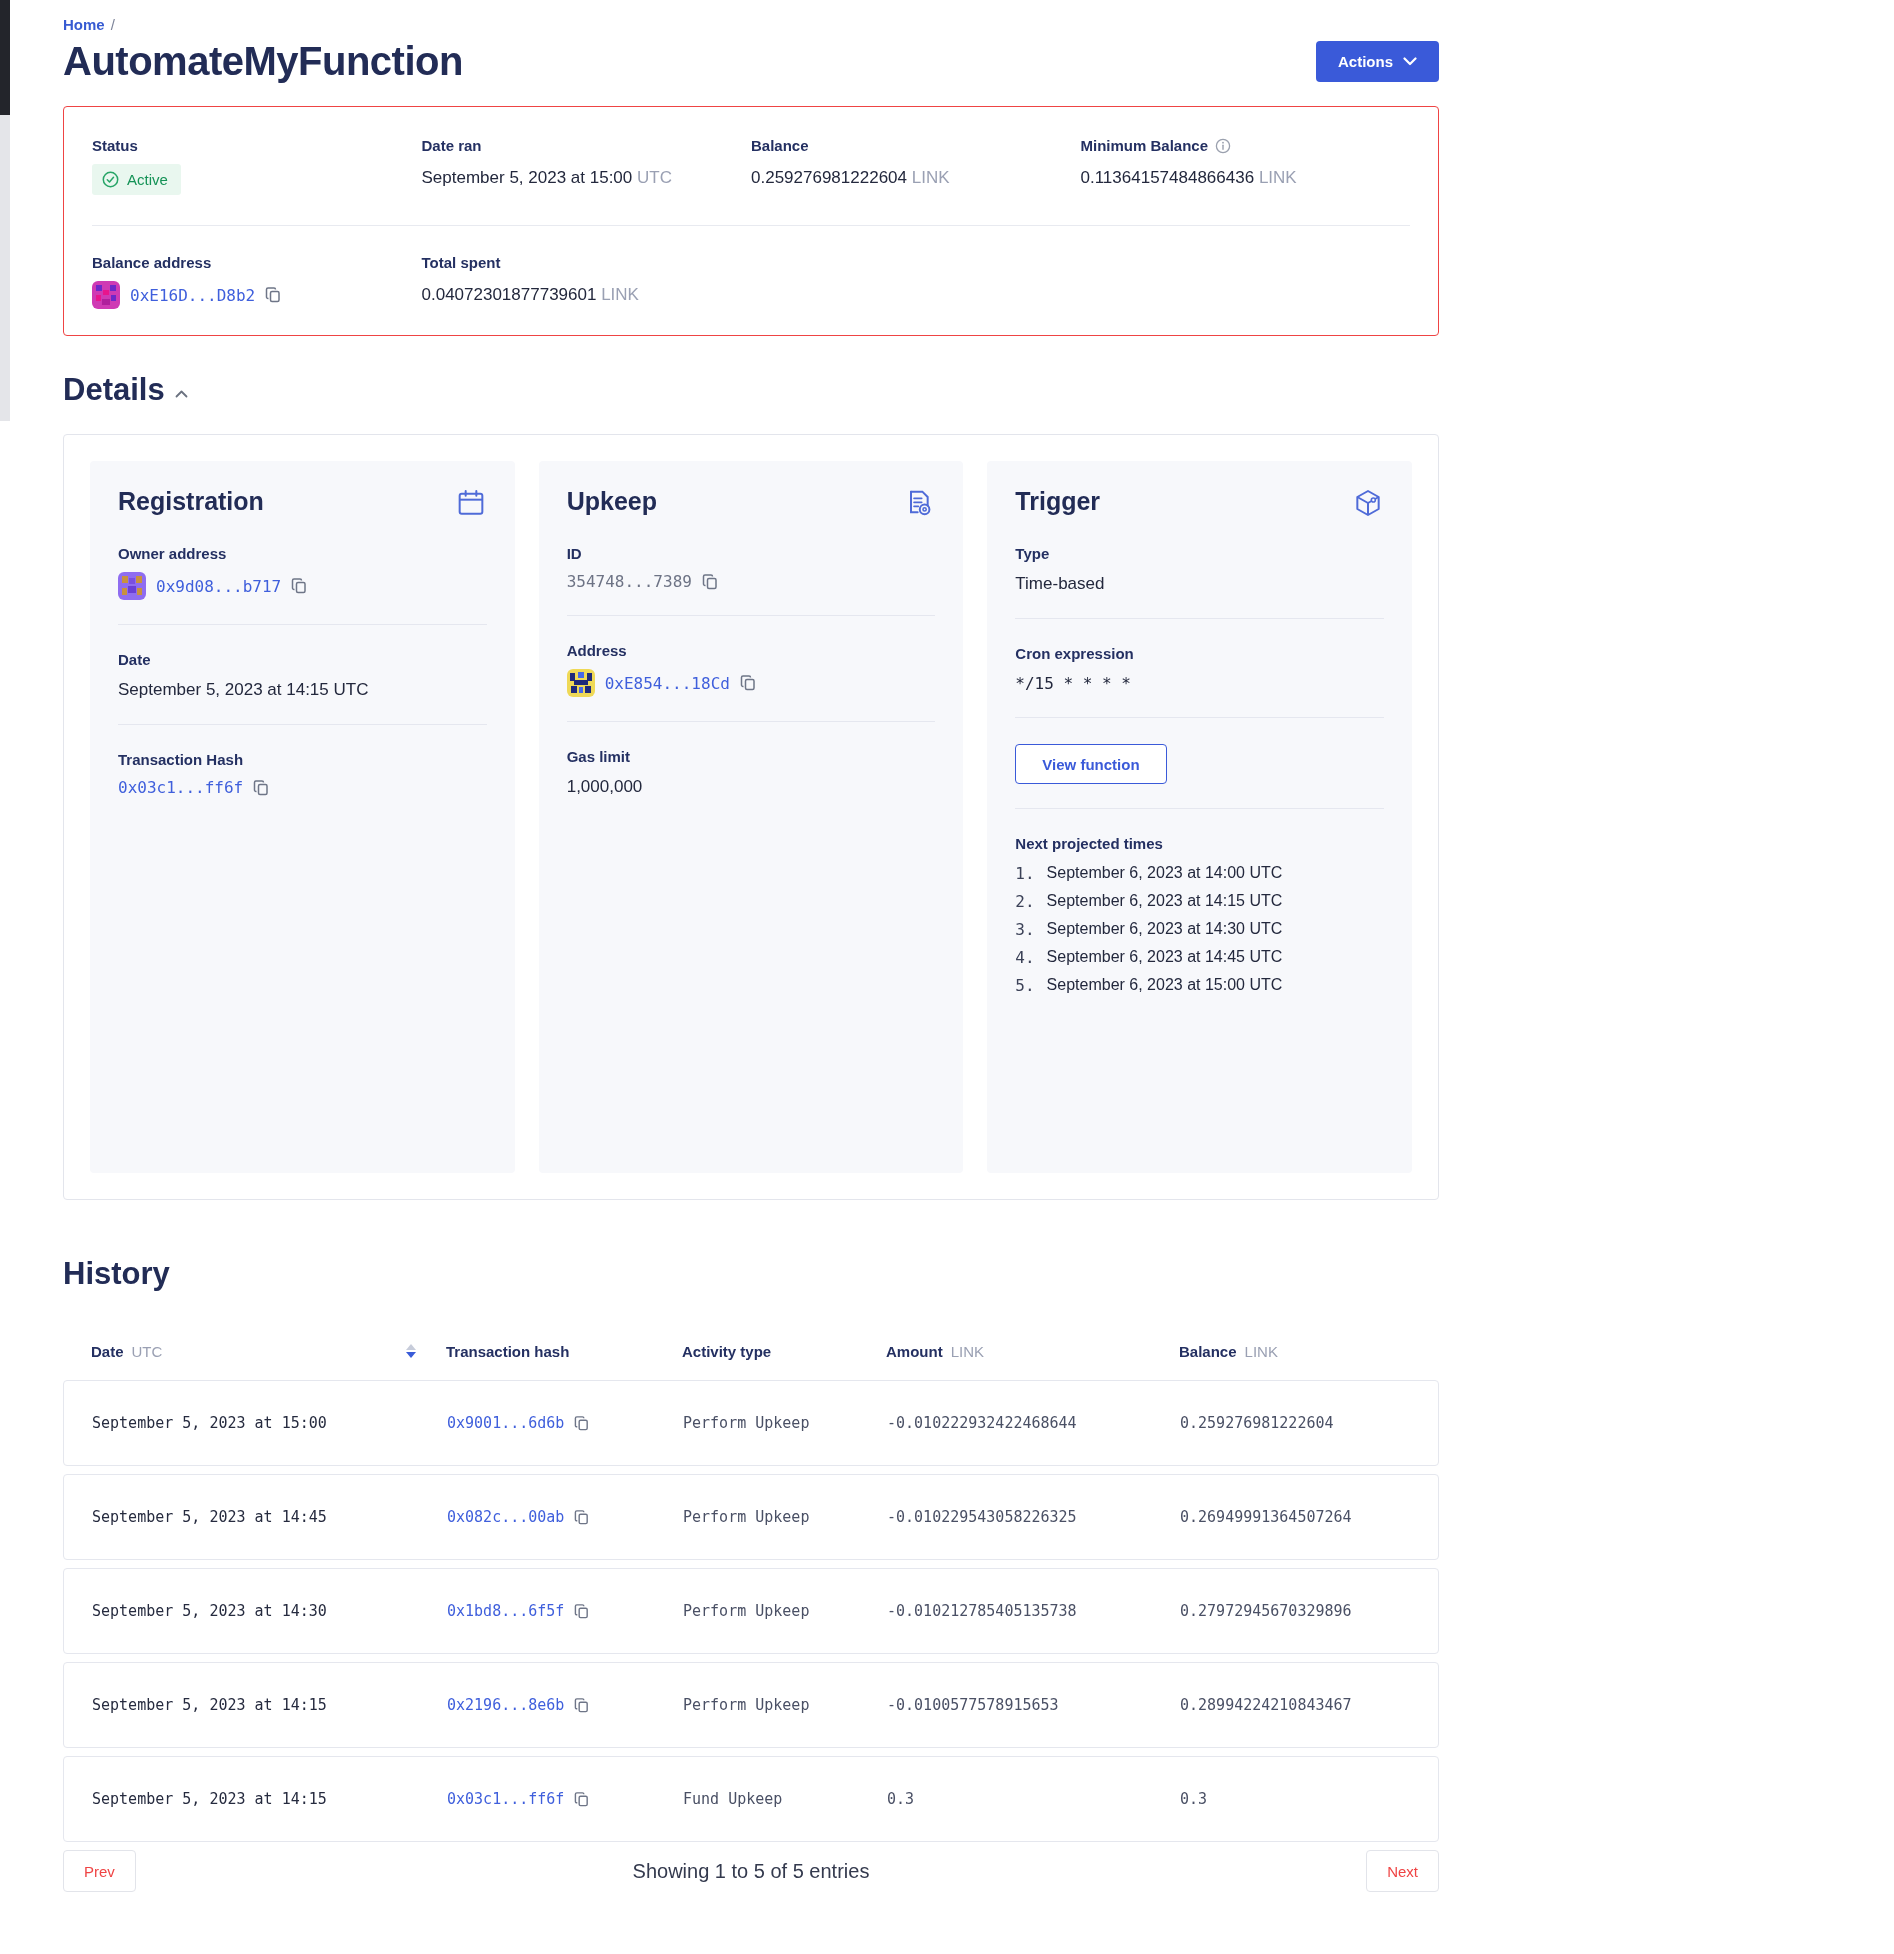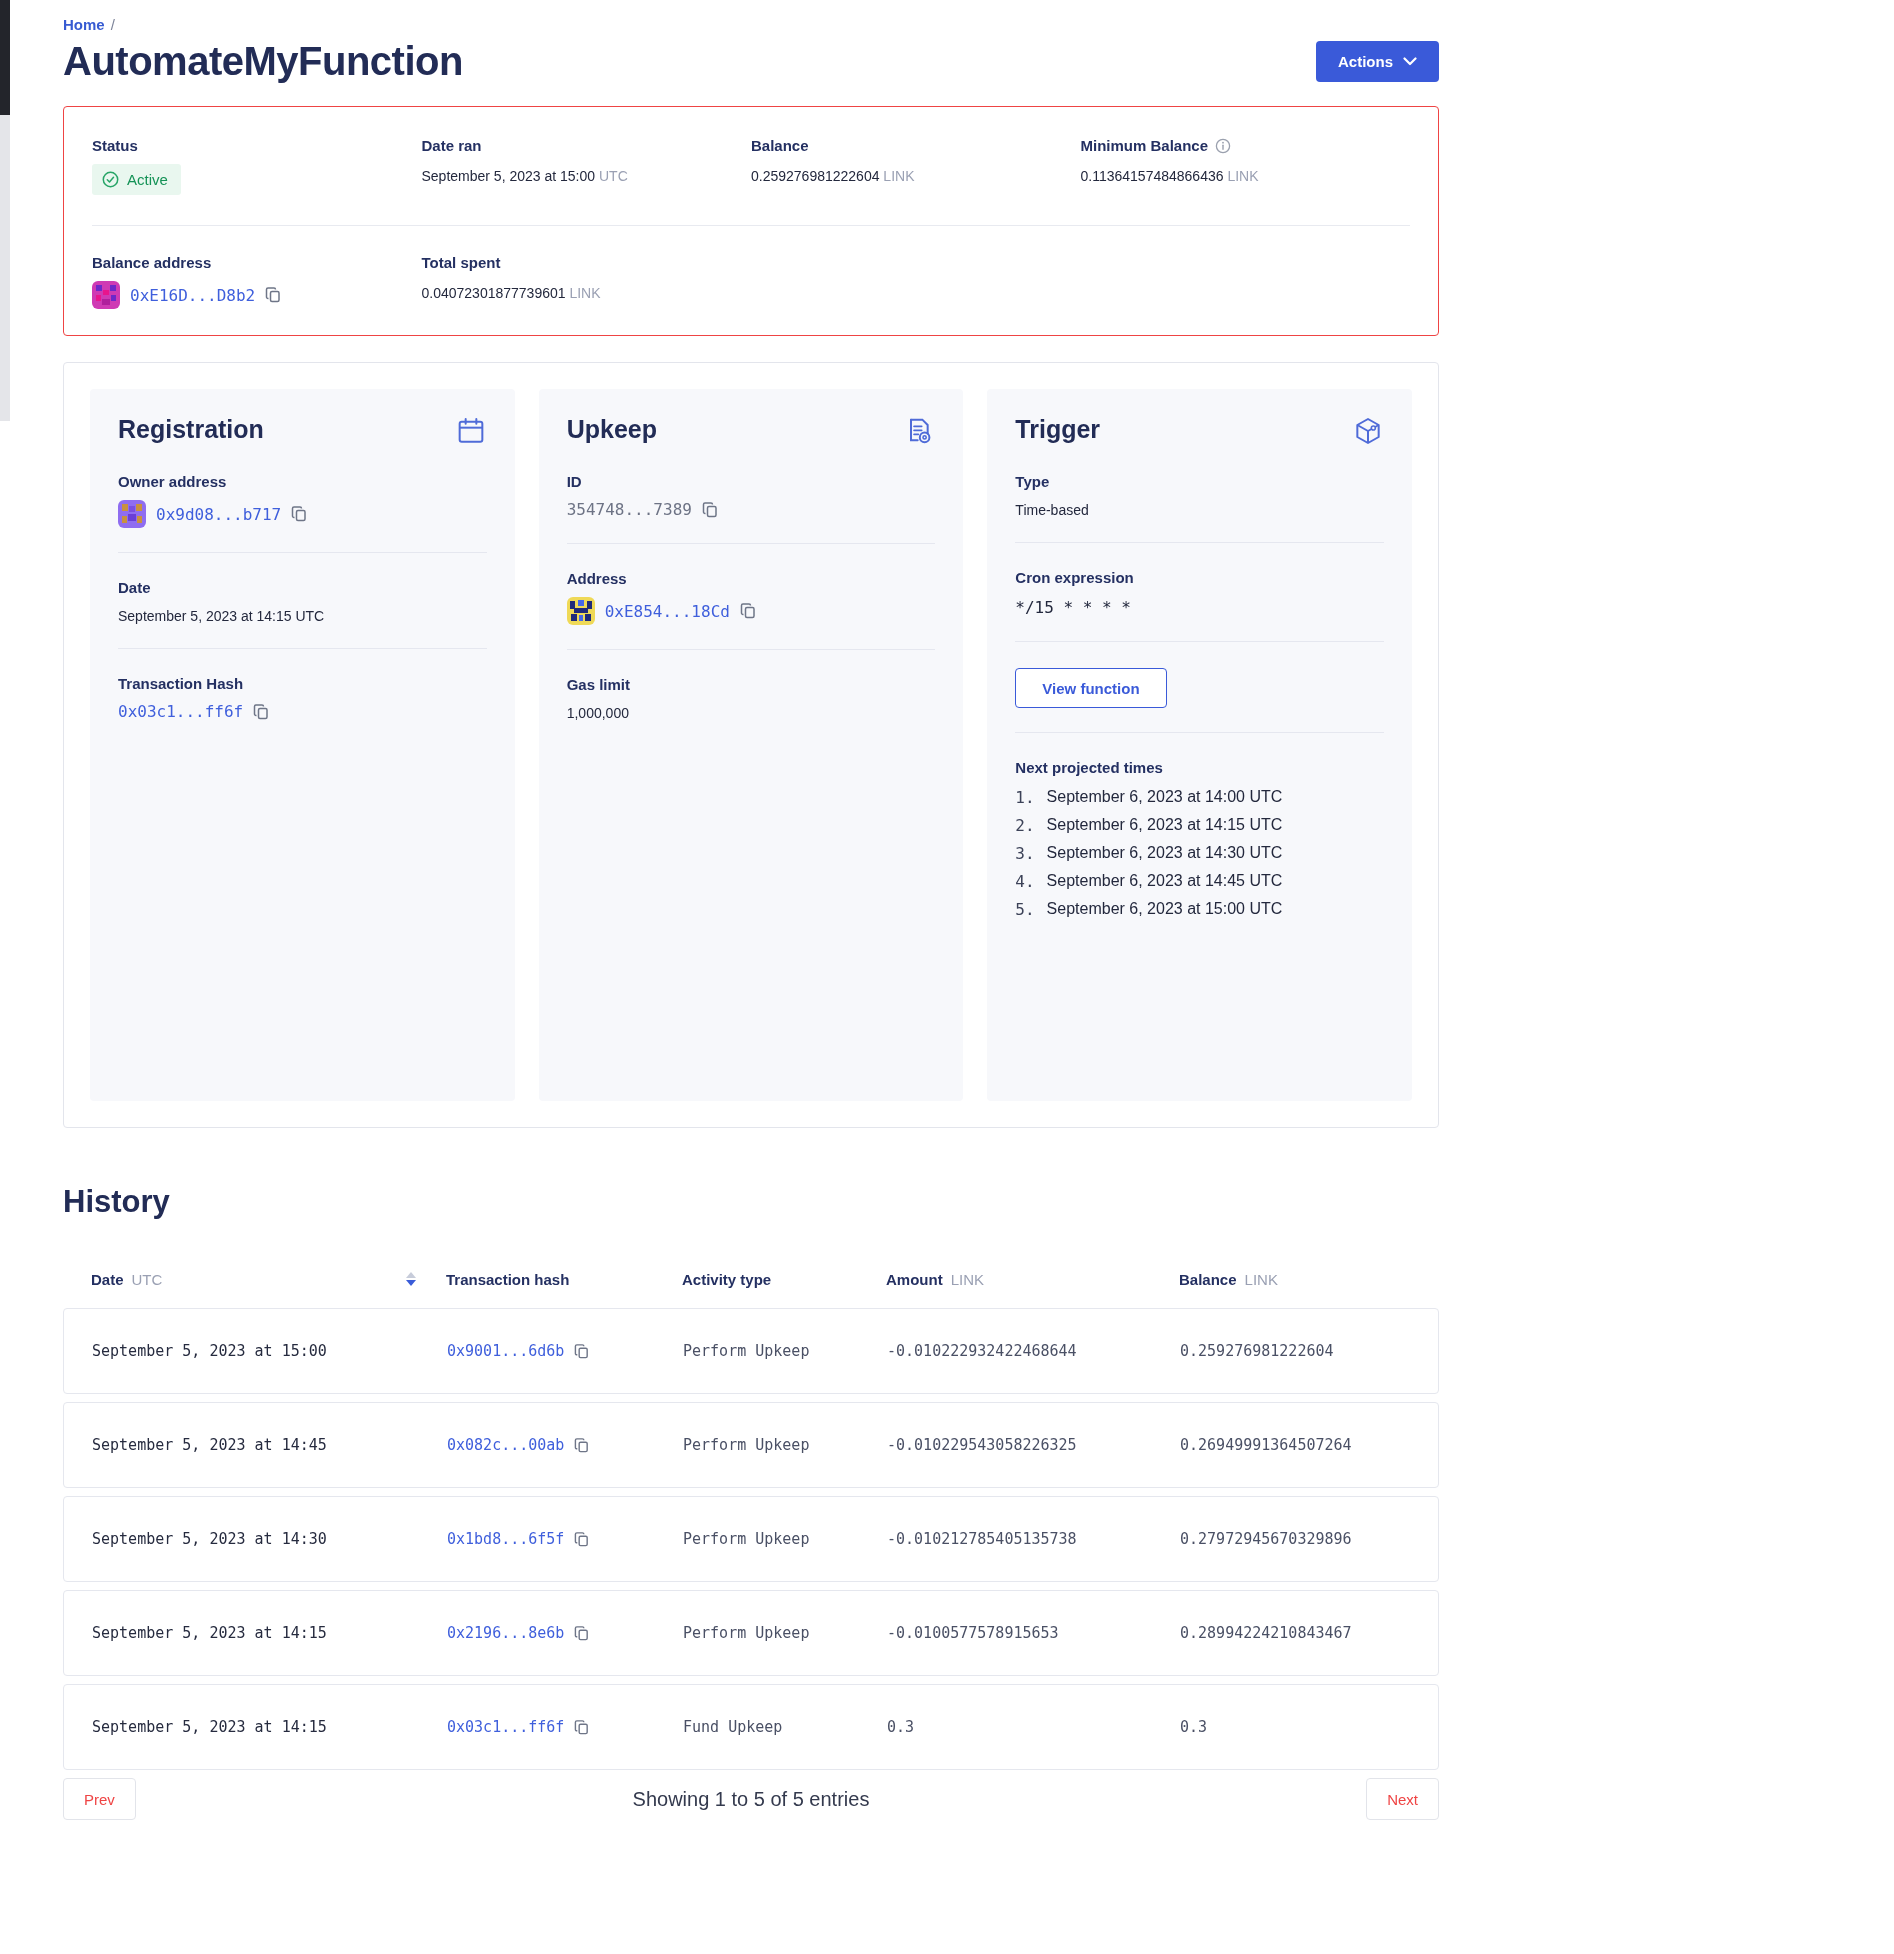--- a/index.html
+++ b/index.html
@@ -29,21 +29,21 @@
     font-family:"Liberation Sans", sans-serif;
   }
 
   
   .summary-card {
     margin-top:22px; background:#fff; border:1px solid #ef4444; border-radius:4px;
     padding:30px 28px 26px 28px;
   }
   .summary-grid { display:grid; grid-template-columns:repeat(4,1fr); }
   .field-label { font-size:15px; font-weight:bold; color:#243062; display:flex; align-items:center; gap:7px; }
-  .field-value { margin-top:14px; font-size:14px; color:#23283d; }
+  .field-value { margin-top:14px; font-size:17px; color:#23283d; }
   .suffix { color:#9aa0b3; }
   .summary-divider { border:none; border-top:1px solid #e8eaf0; margin:30px 0 28px 0; }
   .badge {
     display:inline-flex; align-items:center; gap:8px; margin-top:10px;
     background:#e9f7ef; color:#149256; font-size:15px; padding:7px 13px 7px 10px; border-radius:3px;
   }
   .addr-row { display:flex; align-items:center; gap:10px; margin-top:10px; }
   .mono { font-family:"DejaVu Sans Mono", monospace; }
   a.hash-link { color:#3f5fdc; text-decoration:none; font-size:16px; cursor:pointer; }
   .copy-btn { background:none; border:none; cursor:pointer; display:inline-flex; padding:0; }
@@ -191,20 +191,30 @@
           </button>
         </div>
       </div>
       <div>
         <div class="field-label">Total spent</div>
         <div class="field-value"><span>0.04072301877739601</span> <span class="suffix">LINK</span></div>
       </div>
     </div>
   </div>
 
+  <div class="section-heading">
+    <h2>Details</h2>
+    <button class="collapse-toggle">
+      <span>
+        <svg width="13" height="8" viewBox="0 0 13 8">
+            <polyline points="1.5,6.5 6.5,1.5 11.5,6.5" fill="none" stroke="#6b7280" stroke-width="1.8" stroke-linecap="round" stroke-linejoin="round"></polyline>
+          </svg>
+      </span>
+    </button>
+  </div>
 
   <div class="details-panel">
 
     <div class="d-card">
       <div class="d-card-head">
         <h3>Registration</h3>
         <span>
           <svg width="32" height="32" viewBox="0 0 24 24">
               <rect x="3.5" y="5" width="17" height="15" rx="1.5" fill="none" stroke="#4f6bd8" stroke-width="1.5"></rect>
               <line x1="3.5" y1="9.5" x2="20.5" y2="9.5" stroke="#4f6bd8" stroke-width="1.5"></line>

